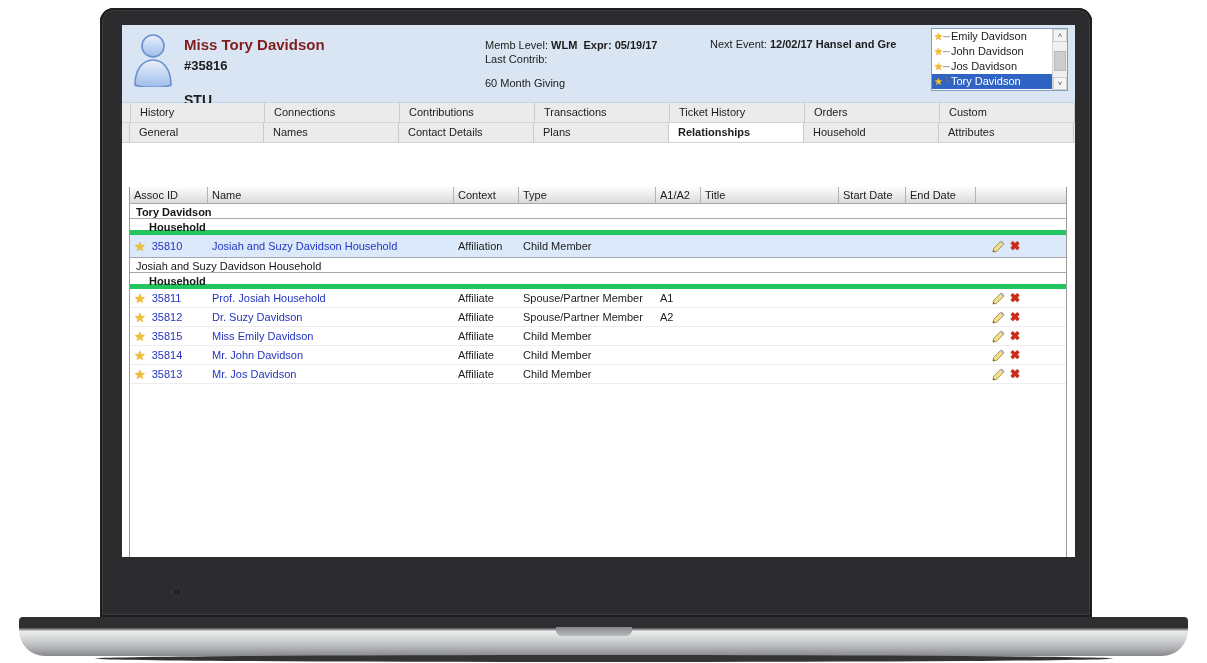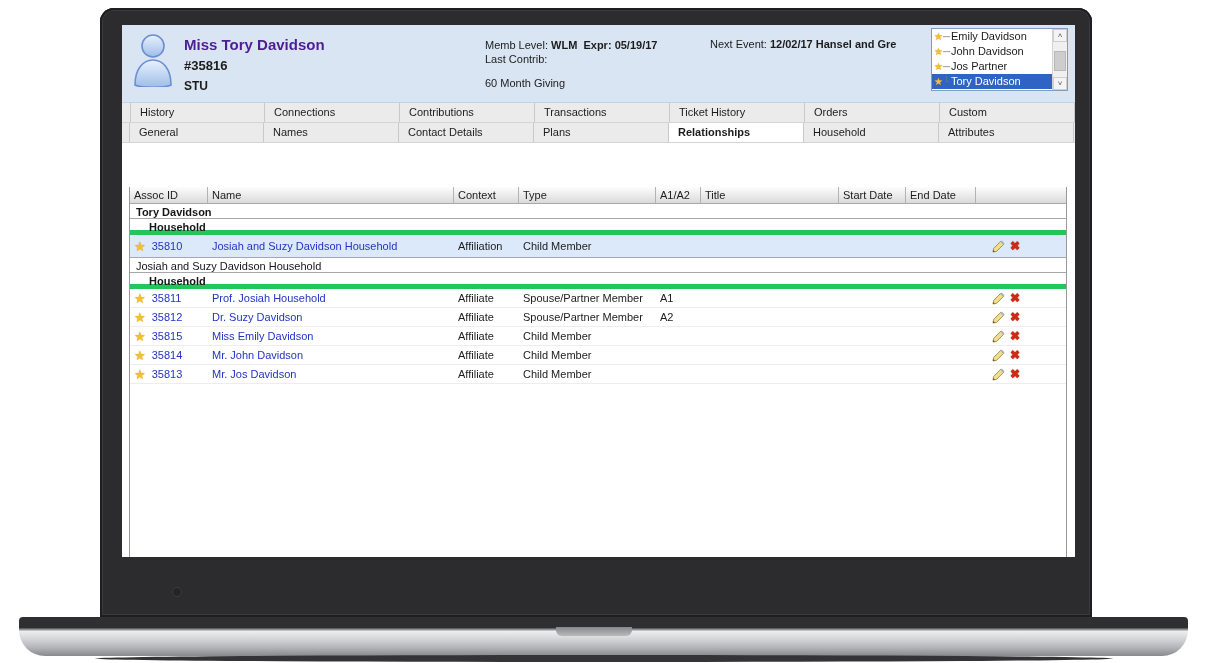--- a/index.html
+++ b/index.html
@@ -21,23 +21,23 @@
   .base-notch { position:absolute; left:537px; top:10px; width:76px; height:9px;
                 background:linear-gradient(180deg,#87888b,#b9babc); border-radius:0 0 6px 6px; }
   .base-shadow { position:absolute; left:95px; top:655px; width:1018px; height:7px;
                  border-radius:50%; background:#343436; }
 
   
   .app-header { position:absolute; left:0; top:0; width:953px; height:78px;
                 background:#d9e5f3; border-bottom:1px solid #c3d2e4; font-size:11px; color:#1c1c1c; }
   .avatar { position:absolute; left:9px; top:8px; }
   .identity { position:absolute; left:62px; top:11px; }
-  .p-name { font-size:15px; font-weight:bold; color:#4c1d95; }
+  .p-name { font-size:15px; font-weight:bold; color:#7f1d1d; }
   .p-id   { font-size:13px; font-weight:bold; margin-top:5px; }
-  .p-type { font-size:12px; font-weight:bold; margin-top:6px; }
+  .p-type { font-size:14px; font-weight:bold; margin-top:19px; }
   .memb-col  { position:absolute; left:363px; top:13px; line-height:14px; }
   .giving-line { margin-top:10px; }
   .event-col { position:absolute; left:588px; top:13px; }
   b.v { font-weight:bold; }
 
   
   .family-listbox { position:absolute; left:809px; top:3px; width:137px; height:63px;
                     background:#ffffff; border:1px solid #7f9db9; font-size:11px; }
   .fl-items { position:absolute; left:0; top:0; right:15px; bottom:0; overflow:hidden; }
   .fl-item { height:15px; line-height:15px; display:flex; align-items:center;
@@ -136,21 +136,21 @@
             <span>Emily Davidson</span>
           </div>
           <div class="fl-item">
             <span class="star">★</span>
             <span class="conn">─</span>
             <span>John Davidson</span>
           </div>
           <div class="fl-item">
             <span class="star">★</span>
             <span class="conn">─</span>
-            <span>Jos Partner</span>
+            <span>Jos Davidson</span>
           </div>
           <div class="fl-item selected">
             <span class="star">★</span>
             <span class="conn">└</span>
             <span>Tory Davidson</span>
           </div>
         </div>
         <div class="fl-scroll">
           <div class="fl-btn">˄</div>
           <div class="fl-thumb"></div>

